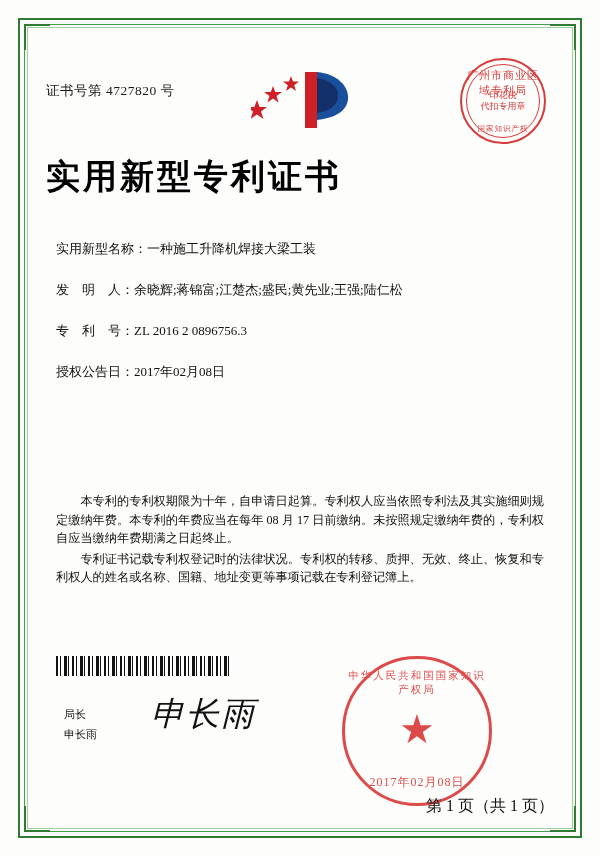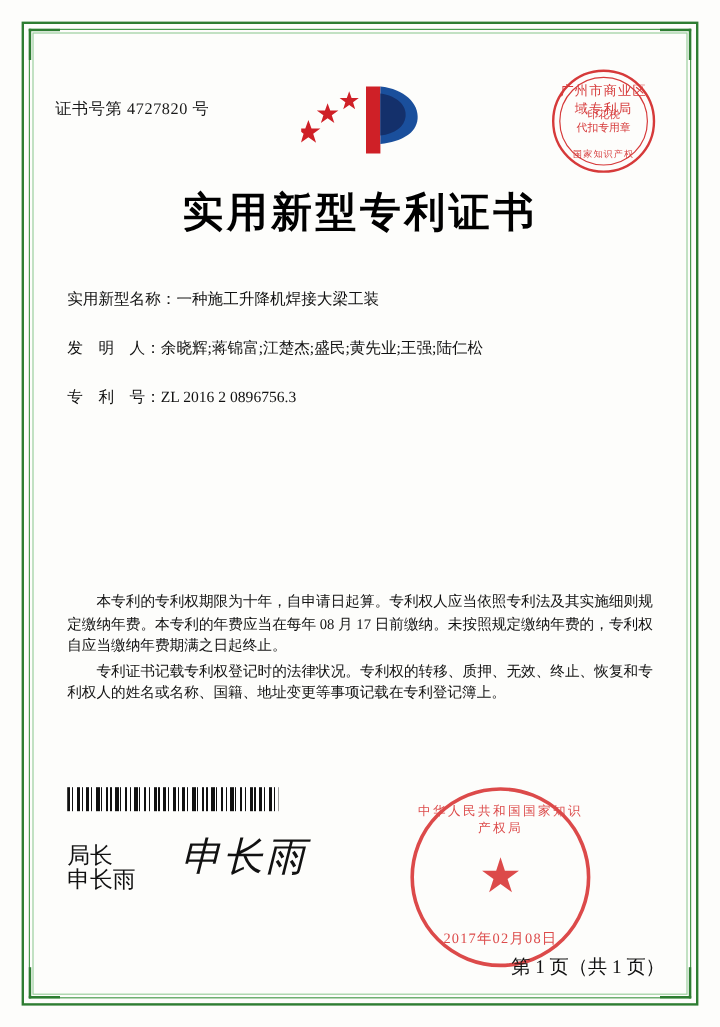--- a/index.html
+++ b/index.html
@@ -128,21 +128,21 @@
     text-align: center;
     font-size: 7.5px;
     letter-spacing: 1px;
   }
 
   .title {
     position: absolute;
     left: 0;
     right: 0;
     top: 110px;
-    text-align: center;
+    text-align: left;
     font-size: 34px;
     font-weight: bold;
     letter-spacing: 3px;
     color: #000;
     font-family: "Liberation Serif", serif;
   }
 
   .fields {
     position: absolute;
     left: 10px;
@@ -188,23 +188,23 @@
     background:
       repeating-linear-gradient(90deg,
         #111 0px, #111 2px, #fff 2px, #fff 4px,
         #111 4px, #111 5px, #fff 5px, #fff 8px,
         #111 8px, #111 11px, #fff 11px, #fff 12px,
         #111 12px, #111 13px, #fff 13px, #fff 16px);
   }
 
   .signature-block {
     position: absolute;
-    left: 10px;
+    left: 18px;
     top: 660px;
-    font-size: 19px;
+    font-size: 11px;
     line-height: 20px;
   }
   .handwriting {
     position: absolute;
     left: 105px;
     top: 648px;
     font-size: 33px;
     font-family: "Liberation Serif", serif;
     font-style: italic;
     color: #111;
@@ -306,20 +306,23 @@
     <div class="fields">
       <div class="field-row">
         <span class="field-label">实用新型名称：</span><span class="field-value">一种施工升降机焊接大梁工装</span>
       </div>
       <div class="field-row">
         <span class="field-label">发　明　人：</span><span class="field-value">余晓辉;蒋锦富;江楚杰;盛民;黄先业;王强;陆仁松</span>
       </div>
       <div class="field-row">
         <span class="field-label">专　利　号：</span><span class="field-value">ZL 2016 2 0896756.3</span>
       </div>
+      <div class="field-row">
+        <span class="field-label">授权公告日：</span><span class="field-value">2017年02月08日</span>
+      </div>
     </div>
 
     <div class="body-text">
       <p>本专利的专利权期限为十年，自申请日起算。专利权人应当依照专利法及其实施细则规定缴纳年费。本专利的年费应当在每年 08 月 17 日前缴纳。未按照规定缴纳年费的，专利权自应当缴纳年费期满之日起终止。</p>
       <p>专利证书记载专利权登记时的法律状况。专利权的转移、质押、无效、终止、恢复和专利权人的姓名或名称、国籍、地址变更等事项记载在专利登记簿上。</p>
     </div>
 
     <div class="barcode"></div>
 
     <div class="signature-block">

